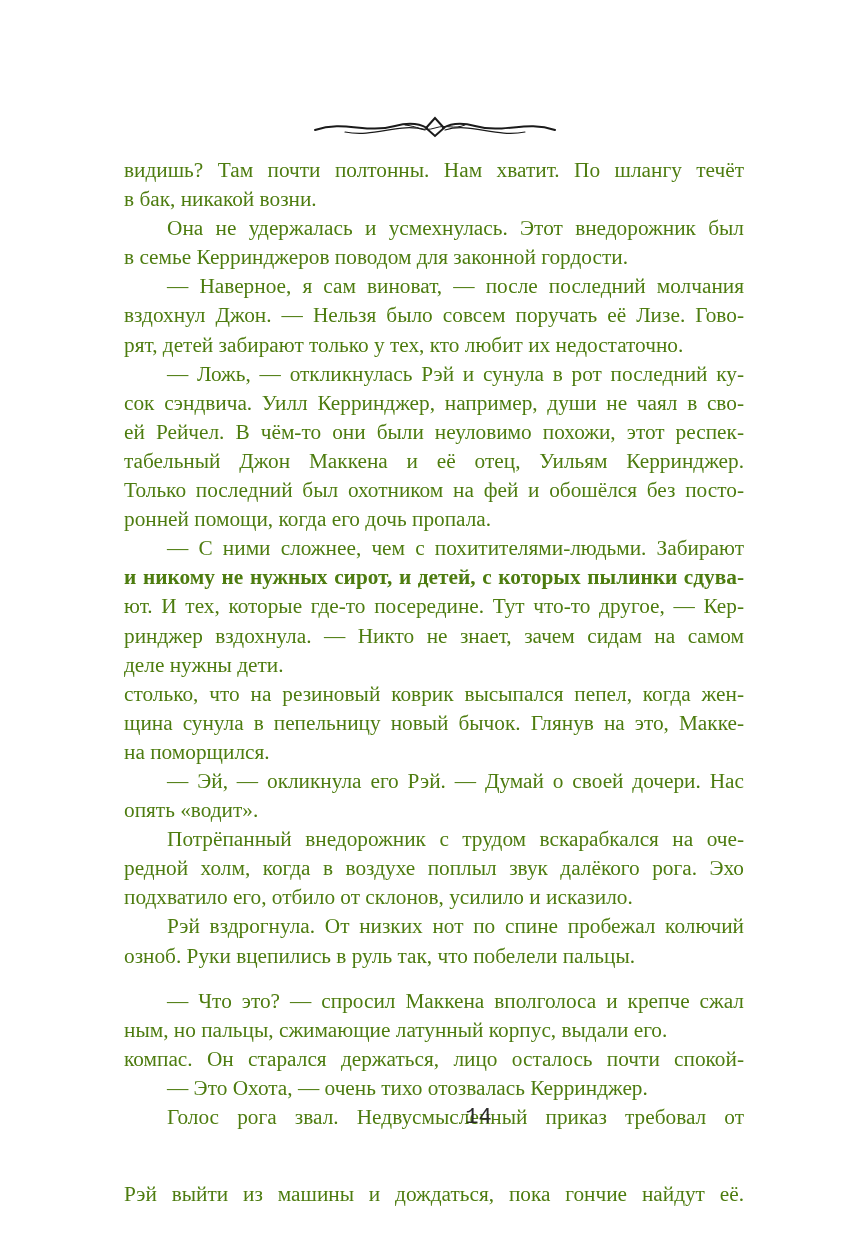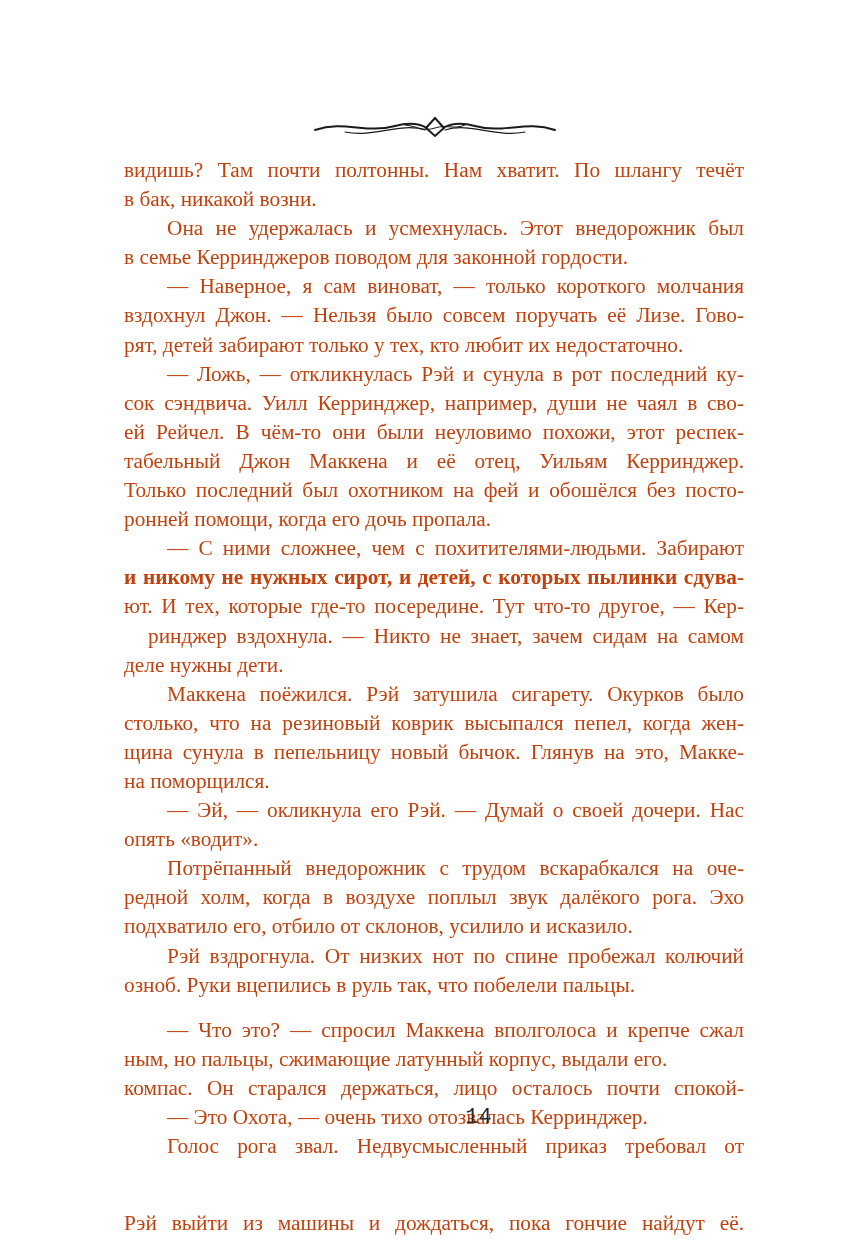--- a/index.html
+++ b/index.html
@@ -1,19 +1,19 @@
 <!DOCTYPE html>
 <html><head>
 <meta charset="utf-8">
 <style>
   html, body { margin:0; padding:0; background:#ffffff; }
   body { width:867px; height:1247px; position:relative; overflow:hidden; }
   .ornament { position:absolute; left:305px; top:112px; width:260px; height:30px; }
   .text { position:absolute; left:124px; top:156px; width:620px;
-    font-family:"Liberation Serif", "DejaVu Serif", serif; font-size:21.3px; color:#c2410c;
+    font-family:"Liberation Serif", "DejaVu Serif", serif; font-size:21.3px; color:#4d7c0f;
     line-height:29.1px; }
   .line { display:block; height:29.1px; text-align:justify; text-align-last:justify; white-space:nowrap; overflow:visible; }
   .line.last { text-align-last:left; }
   .line.indent { text-indent:43px; }
   .page-number { position:absolute; left:0; width:867px; top:1105px; text-align:center;
     font-family:Liberation Mono, monospace; font-size:22px; color:#2a2a2a;margin-left:45px; }
 </style>
 </head>
 <body>
 
@@ -26,35 +26,34 @@
     <path d="M130 6 L121 16 L130 24 L139 16 Z" stroke-width="2"></path>
     <path d="M100 13 C112 14, 118 20, 130 16 C142 12, 148 18, 160 13" stroke-width="1"></path>
   </g>
 </svg>
 
 <div class="text" id="body-text">
     <span class="line" style="white-space: normal; text-align-last: justify;">видишь? Там почти полтонны. Нам хватит. По шлангу течёт</span>
     <span class="line last" style="white-space: normal;">в бак, никакой возни.</span>
     <span class="line indent" style="white-space: normal; text-align-last: justify;">Она не удержалась и усмехнулась. Этот внедорожник был</span>
     <span class="line last" style="white-space: normal;">в семье Керринджеров поводом для законной гордости.</span>
-    <span class="line indent" style="white-space: normal; text-align-last: justify;">— Наверное, я сам виноват, — только короткого молчания</span>
+    <span class="line indent" style="white-space: normal; text-align-last: justify;">— Наверное, я сам виноват, — после последний молчания</span>
     <span class="line" style="white-space: normal; text-align-last: justify;">вздохнул Джон. — Нельзя было совсем поручать её Лизе. Гово-</span>
     <span class="line last" style="white-space: normal;">рят, детей забирают только у тех, кто любит их недостаточно.</span>
     <span class="line indent" style="white-space: normal; text-align-last: justify;">— Ложь, — откликнулась Рэй и сунула в рот последний ку-</span>
     <span class="line" style="white-space: normal; text-align-last: justify;">сок сэндвича. Уилл Керринджер, например, души не чаял в сво-</span>
     <span class="line" style="white-space: normal; text-align-last: justify;">ей Рейчел. В чём-то они были неуловимо похожи, этот респек-</span>
     <span class="line" style="white-space: normal; text-align-last: justify;">табельный Джон Маккена и её отец, Уильям Керринджер.</span>
     <span class="line" style="white-space: normal; text-align-last: justify;">Только последний был охотником на фей и обошёлся без посто-</span>
     <span class="line last" style="white-space: normal;">ронней помощи, когда его дочь пропала.</span>
     <span class="line indent" style="white-space: normal; text-align-last: justify;">— С ними сложнее, чем с похитителями-людьми. Забирают</span>
     <span class="line" style="white-space: normal; text-align-last: justify; font-weight: bold;">и никому не нужных сирот, и детей, с которых пылинки сдува-</span>
     <span class="line" style="white-space: normal; text-align-last: justify;">ют. И тех, которые где-то посередине. Тут что-то другое, — Кер-</span>
-    <span class="line" style="white-space: normal; text-align-last: justify; margin-left: 24px;">ринджер вздохнула. — Никто не знает, зачем сидам на самом</span>
+    <span class="line" style="white-space: normal; text-align-last: justify;">ринджер вздохнула. — Никто не знает, зачем сидам на самом</span>
     <span class="line last" style="white-space: normal;">деле нужны дети.</span>
-    <span class="line indent" style="white-space: normal; text-align-last: justify;">Маккена поёжился. Рэй затушила сигарету. Окурков было</span>
     <span class="line" style="white-space: normal; text-align-last: justify;">столько, что на резиновый коврик высыпался пепел, когда жен-</span>
     <span class="line" style="white-space: normal; text-align-last: justify;">щина сунула в пепельницу новый бычок. Глянув на это, Макке-</span>
     <span class="line last" style="white-space: normal;">на поморщился.</span>
     <span class="line indent" style="white-space: normal; text-align-last: justify;">— Эй, — окликнула его Рэй. — Думай о своей дочери. Нас</span>
     <span class="line last" style="white-space: normal;">опять «водит».</span>
     <span class="line indent" style="white-space: normal; text-align-last: justify;">Потрёпанный внедорожник с трудом вскарабкался на оче-</span>
     <span class="line" style="white-space: normal; text-align-last: justify;">редной холм, когда в воздухе поплыл звук далёкого рога. Эхо</span>
     <span class="line last" style="white-space: normal;">подхватило его, отбило от склонов, усилило и исказило.</span>
     <span class="line indent" style="white-space: normal; text-align-last: justify;">Рэй вздрогнула. От низких нот по спине пробежал колючий</span>
     <span class="line last" style="white-space: normal;">озноб. Руки вцепились в руль так, что побелели пальцы.</span>

